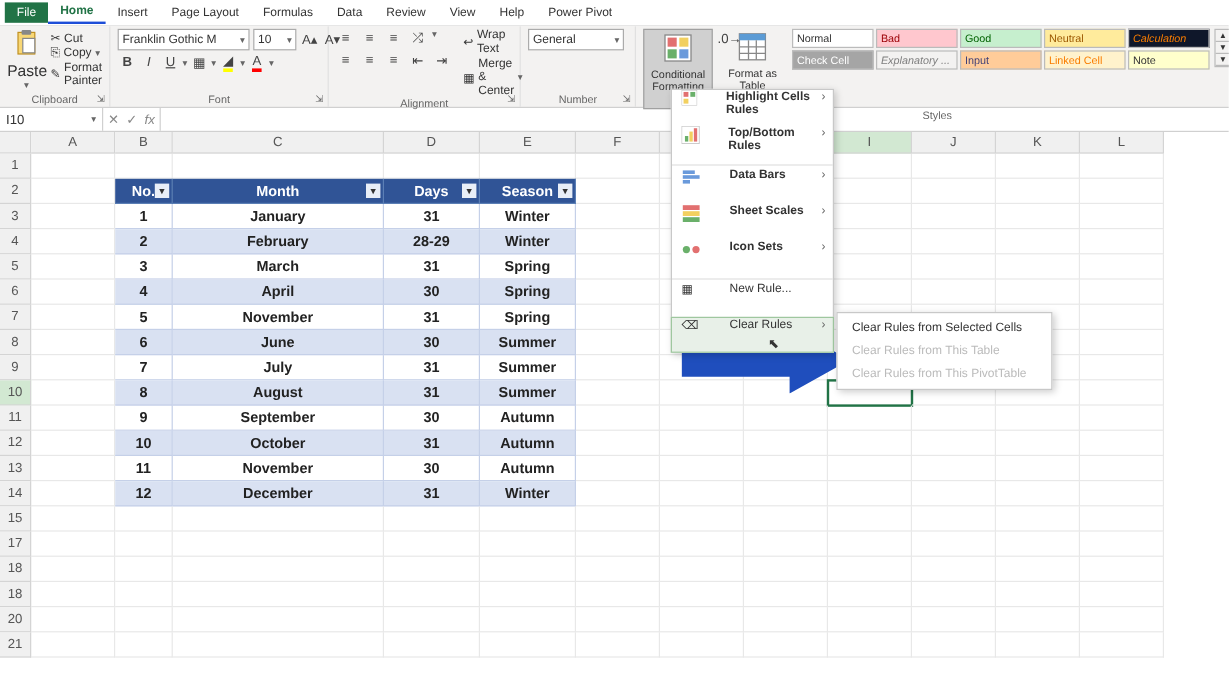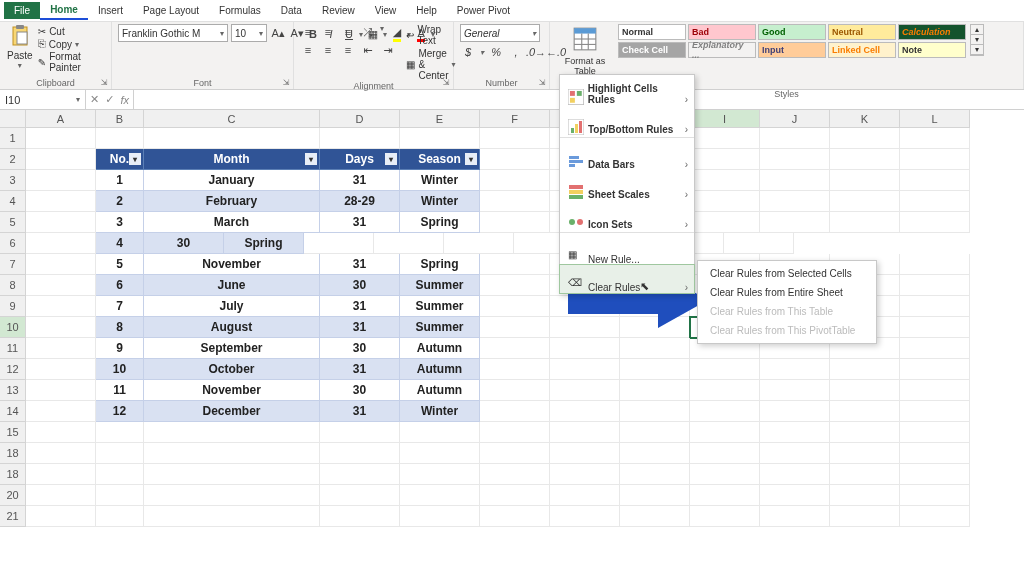--- a/index.html
+++ b/index.html
@@ -13,51 +13,51 @@
 
 
 .ribbon { height: 68px; background: #f3f2f1; display: flex; border-bottom: 1px solid #d0d0d0; }
 .rgroup { border-right: 1px solid #e0e0e0; padding: 2px 6px 0 6px; display: flex; flex-direction: column; justify-content: space-between; position: relative; }
 .rgroup-label { font-size: 9px; color: #666; text-align: center; padding-bottom: 1px; }
 .rgroup-body { flex: 1; display: flex; align-items: flex-start; gap: 4px; }
 .dialog-launcher { position: absolute; right: 2px; bottom: 2px; width: 10px; height: 10px; font-size: 8px; color: #666; display: flex; align-items: center; justify-content: center; }
 
 .paste-big { width: 32px; text-align: center; }
 .paste-big svg { width: 24px; height: 24px; }
-.paste-big .lbl { font-size: 10px; }
+.paste-big .lbl { font-size: 13px; }
 .clip-side { display: flex; flex-direction: column; gap: 1px; font-size: 10px; padding-top:2px;}
 .clip-side div { display: flex; align-items: center; gap: 3px; }
 
 .font-top { display: flex; gap: 3px; align-items: center; }
 .font-sel { width: 110px; height: 18px; border: 1px solid #ababab; background: #fff; font-size: 10px; padding: 0 3px; display: flex; align-items: center; justify-content: space-between; }
 .size-sel { width: 36px; height: 18px; border: 1px solid #ababab; background: #fff; font-size: 10px; display: flex; align-items: center; justify-content: space-between; padding: 0 3px; }
 .sq { width: 16px; height: 16px; display: inline-flex; align-items: center; justify-content: center; font-size: 11px; color: #444; }
 .font-bot { display: flex; gap: 2px; align-items: center; margin-top: 2px; }
-.font-block { display: flex; flex-direction: row; }
+.font-block { display: flex; flex-direction: column; }
 
 .align-block { display: flex; flex-direction: column; gap: 2px; }
 .align-row { display: flex; gap: 4px; }
 .wrap-merge { display:flex; flex-direction:column; gap:2px; font-size:10px; margin-left:6px;}
 .wrap-merge div { display:flex; align-items:center; gap:3px;}
 
 .num-sel { width: 80px; height: 18px; border: 1px solid #ababab; background: #fff; font-size: 10px; display: flex; align-items: center; justify-content: space-between; padding: 0 3px; }
-.num-block { display:flex; flex-direction:column; gap:2px;font-style:italic;}
+.num-block { display:flex; gap:12px;}
 .num-row { display:flex; gap:4px; align-items:center;}
 
 .cf-btn { width: 58px; text-align: center; font-size: 9px; line-height: 1.1; background: #d0d0d0; border: 1px solid #a0a0a0; padding: 2px; }
 .cf-btn.plain { background: transparent; border: none; }
 .cf-icon { width: 28px; height: 26px; margin: 0 auto 2px; }
 .styles-gallery { display:flex; flex-direction:column; gap:2px;}
-.style-row { display:flex; gap:2px;font-weight:bold; }
+.style-row { display:flex; gap:2px; }
 .style-cell { width:68px; height:16px; border:1px solid #bbb; font-size:9px; display:flex; align-items:center; padding:0 3px; }
 .sc-normal { background:#fff; }
 .sc-bad { background:#ffc7ce; color:#9c0006;}
 .sc-good { background:#c6efce; color:#006100;}
 .sc-neutral { background:#ffeb9c; color:#9c5700;}
-.sc-calc { background:#14532d; color:#fa7d00; font-style:italic;}
+.sc-calc { background:#0f172a; color:#fa7d00; font-style:italic;}
 .sc-check { background:#a5a5a5; color:#fff;}
 .sc-expl { font-style:italic; color:#7f7f7f;}
 .sc-input { background:#ffcc99; color:#3f3f76;}
 .sc-linked { background:#fff2cc; color:#fa7d00;}
 .sc-note { background:#ffffcc;}
 .gallery-arrows { width:14px; display:flex; flex-direction:column; border:1px solid #bbb;}
 .gallery-arrows div { flex:1; font-size:8px; display:flex; align-items:center; justify-content:center; border-bottom:1px solid #bbb;}
 
 
 .fbar { height: 20px; border-bottom: 1px solid #d0d0d0; display: flex; align-items: stretch; }
@@ -84,21 +84,21 @@
 
 
 .thdr { background: #305496; color: #fff; font-weight: bold; text-align: center; position: relative; border-right: 1px solid #5b7fb5; border-bottom: 1px solid #5b7fb5; }
 .thdr .dd { position: absolute; right: 2px; top: 4px; width: 12px; height: 12px; background: #e8eef7; font-size: 8px; color: #333; display: flex; align-items:center; justify-content:center; }
 .tr-even { background: #d9e1f2; }
 .tcell { text-align: center; font-weight: 600; color: #222; border-right: 1px solid #c5d0e8; border-bottom: 1px solid #c5d0e8; }
 .tcell.no { font-weight: 700; }
 
 
 .cf-menu { position: absolute; left: 559px; top: 74px; width: 136px; background: #fff; border: 1px solid #c8c8c8; box-shadow: 2px 2px 6px rgba(0,0,0,.2); z-index: 10; }
-.cf-item { height: 30px; display: flex; align-items: flex-end; gap: 4px; padding: 0 8px; font-size: 10px; position: relative; }
+.cf-item { height: 30px; display: flex; align-items: flex-start; gap: 24px; padding: 0 8px; font-size: 10px; position: relative; }
 .cf-item.sub::after { content: "›"; position: absolute; right: 6px; color: #666; }
 .cf-item.hl { background: #e8f0e8; border: 1px solid #9fc79f; margin:-1px; }
 .cf-sep { height: 1px; background: #e0e0e0; margin: 2px 0; }
 .cf-item .ico { width: 16px; height: 16px; display:inline-block;}
 
 .clear-menu { position: absolute; left: 697px; top: 260px; width: 180px; background: #fff; border: 1px solid #c8c8c8; box-shadow: 2px 2px 6px rgba(0,0,0,.2); z-index: 10; padding: 3px 0; }
 .clear-item { padding: 4px 12px; font-size: 10px; color: #333; }
 .clear-item.dis { color: #bbb; }
 
 
@@ -242,20 +242,30 @@
           <span class="sq">←.0</span>
         </div>
       </div>
     </div>
     <div class="rgroup-label">Number</div>
     <div class="dialog-launcher">⇲</div>
   </div>
 
   <div class="rgroup" style="flex:1">
     <div class="rgroup-body">
+      <div class="cf-btn">
+        <svg class="cf-icon" viewBox="0 0 24 24">
+            <rect x="2" y="2" width="20" height="20" fill="#fff" stroke="#888"></rect>
+            <rect x="4" y="4" width="7" height="7" fill="#e27070"></rect>
+            <rect x="13" y="4" width="7" height="7" fill="#f2d060"></rect>
+            <rect x="4" y="13" width="7" height="7" fill="#6ab06a"></rect>
+            <rect x="13" y="13" width="7" height="7" fill="#6a9adb"></rect>
+          </svg>
+        <div>Conditional Formatting</div><span class="chev">▾</span>
+      </div>
       <div class="cf-btn plain">
         <svg class="cf-icon" viewBox="0 0 24 24">
             <rect x="2" y="2" width="20" height="20" fill="#fff" stroke="#888"></rect>
             <rect x="2" y="2" width="20" height="5" fill="#5b9bd5"></rect>
             <line x1="2" y1="12" x2="22" y2="12" stroke="#888"></line>
             <line x1="2" y1="17" x2="22" y2="17" stroke="#888"></line>
             <line x1="9" y1="7" x2="9" y2="22" stroke="#888"></line>
             <line x1="15" y1="7" x2="15" y2="22" stroke="#888"></line>
           </svg>
         <div>Format as Table</div><span class="chev">▾</span>
@@ -388,20 +398,21 @@
         <div class="cell cH"></div>
         <div class="cell cI"></div>
         <div class="cell cJ"></div>
         <div class="cell cK"></div>
         <div class="cell cL"></div>
       </div>
       <div class="row">
         <div class="rh">6</div>
         <div class="cell cA"></div>
         <div class="cell cB tcell no tr-even">4</div>
+        <div class="cell cC tcell tr-even">April</div>
         <div class="cell cD tcell tr-even">30</div>
         <div class="cell cE tcell tr-even">Spring</div>
         <div class="cell cF"></div>
         <div class="cell cG"></div>
         <div class="cell cH"></div>
         <div class="cell cI"></div>
         <div class="cell cJ"></div>
         <div class="cell cK"></div>
         <div class="cell cL"></div>
       </div>
@@ -520,20 +531,35 @@
         <div class="cell cF"></div>
         <div class="cell cG"></div>
         <div class="cell cH"></div>
         <div class="cell cI"></div>
         <div class="cell cJ"></div>
         <div class="cell cK"></div>
         <div class="cell cL"></div>
       </div>
       <div class="row">
         <div class="rh">15</div>
+        <div class="cell cA"></div>
+        <div class="cell cB"></div>
+        <div class="cell cC"></div>
+        <div class="cell cD"></div>
+        <div class="cell cE"></div>
+        <div class="cell cF"></div>
+        <div class="cell cG"></div>
+        <div class="cell cH"></div>
+        <div class="cell cI"></div>
+        <div class="cell cJ"></div>
+        <div class="cell cK"></div>
+        <div class="cell cL"></div>
+      </div>
+      <div class="row">
+        <div class="rh">17</div>
         <div class="cell cA"></div>
         <div class="cell cB"></div>
         <div class="cell cC"></div>
         <div class="cell cD"></div>
         <div class="cell cE"></div>
         <div class="cell cF"></div>
         <div class="cell cG"></div>
         <div class="cell cH"></div>
         <div class="cell cI"></div>
         <div class="cell cJ"></div>
@@ -653,20 +679,19 @@
   </div>
   <div class="cf-item sub hl">
     <span class="ico">⌫</span>
     <span>Clear Rules</span>
     <span style="position:absolute;left:80px;top:15px;font-size:11px;">⬉</span>
   </div>
 </div>
 
 <div class="clear-menu">
   <div class="clear-item">Clear Rules from Selected Cells</div>
-  <div class="clear-item">Clear Rules from Entire Sheet</div>
   <div class="clear-item dis">Clear Rules from This Table</div>
   <div class="clear-item dis">Clear Rules from This PivotTable</div>
 </div>
 
 <svg class="arrow" width="140" height="56">
   <polygon points="0,14 90,14 90,0 140,28 90,56 90,42 0,42" fill="#1f4ebd"></polygon>
 </svg>
 
 </body></html>

